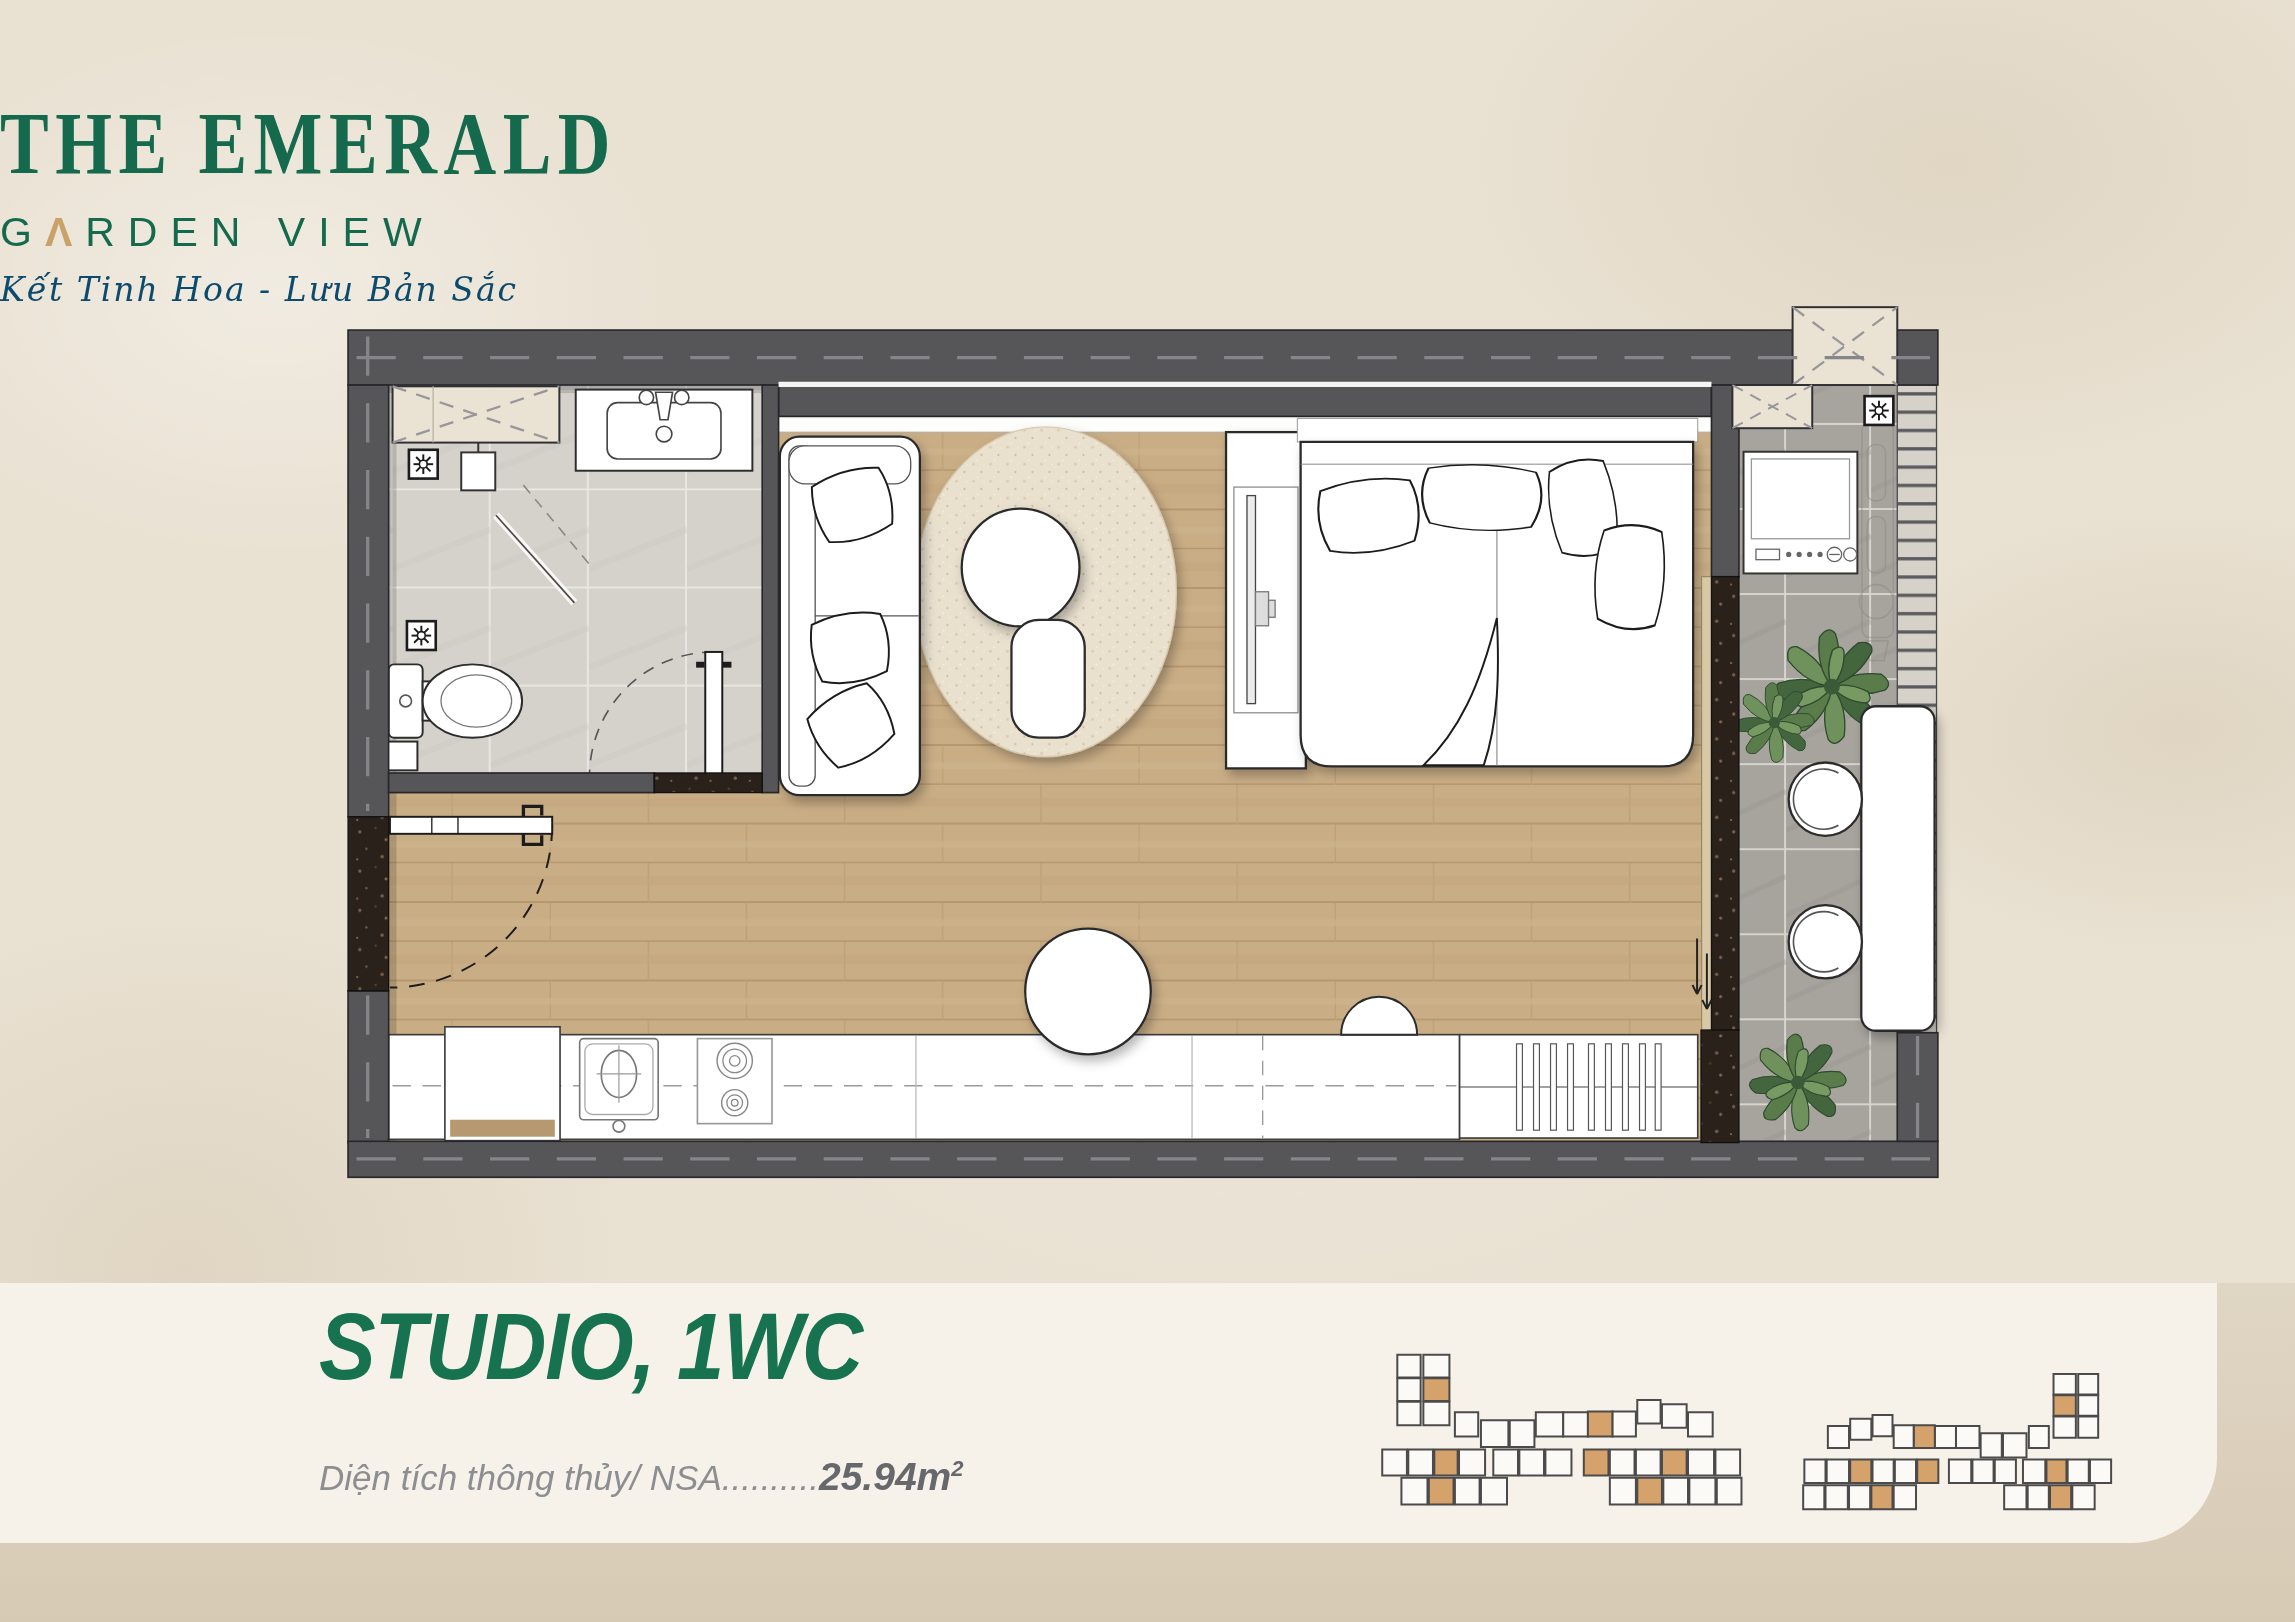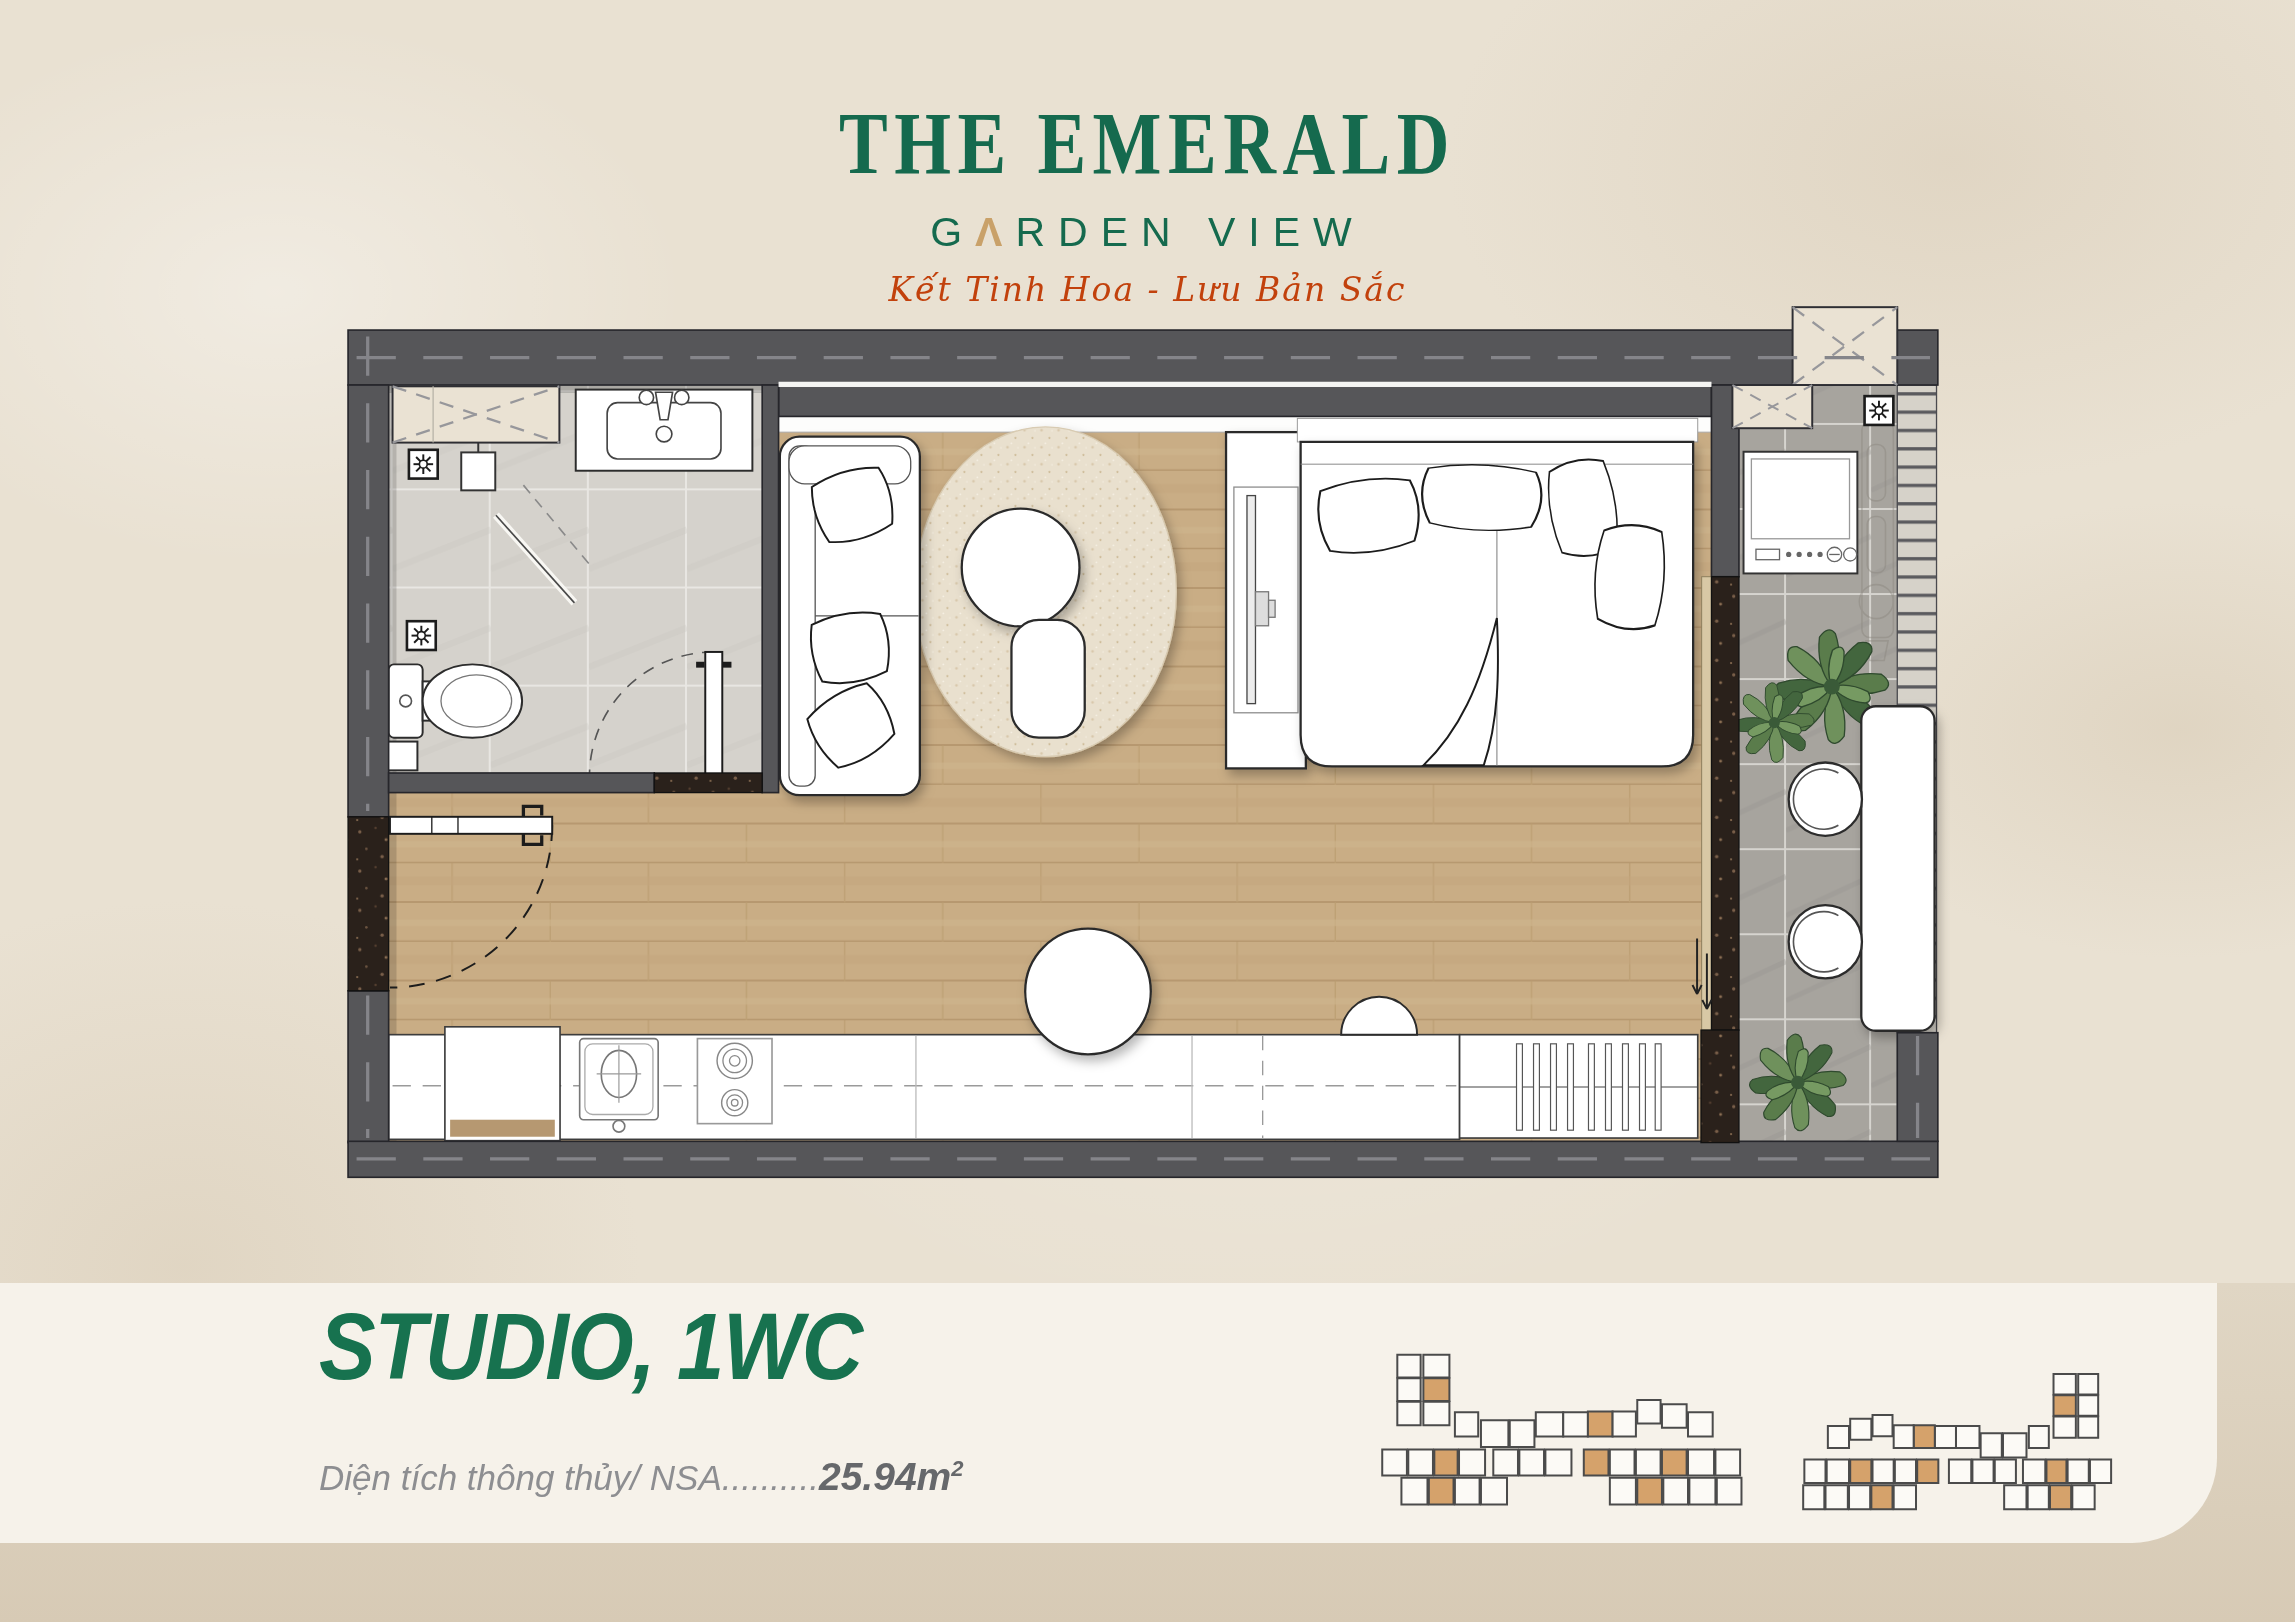--- a/index.html
+++ b/index.html
@@ -16,34 +16,34 @@
       radial-gradient(720px 458px at 85% 10%, rgba(214,200,178,.45), rgba(214,200,178,0) 70%),
       radial-gradient(654px 523px at 8% 78%, rgba(211,196,172,.40), rgba(211,196,172,0) 70%),
       radial-gradient(851px 589px at 55% 55%, rgba(255,255,255,.22), rgba(255,255,255,0) 75%),
       radial-gradient(523px 327px at 95% 45%, rgba(206,190,164,.35), rgba(206,190,164,0) 70%);
   }
   .band-wrap{position:absolute;left:0;top:1283px;width:2295px;height:340px;
     background:linear-gradient(#e0d6c4,#d7cab5);}
   .white-panel{position:absolute;left:0;top:0;width:2217px;height:260px;
     background:#f6f2ea;border-radius:0 0 85px 0;}
   
-  .logo{position:absolute;left:0;top:92px;width:2295px;text-align:center;}
+  .logo{position:absolute;left:0;top:92px;width:2295px;}
   .logo-title{
     font-family:"Liberation Serif",serif;font-weight:bold;font-size:73px;
     letter-spacing:6.5px;color:#156a4e;transform:scaleY(1.22);transform-origin:center top;
     margin:0;white-space:nowrap;
   }
   .logo-sub{
     margin-top:33px;font-size:41px;letter-spacing:13px;color:#156a4e;
     font-weight:500;white-space:nowrap;
   }
   .logo-sub .gold{color:#c9a169;font-weight:bold;}
   .logo-tagline{
     margin-top:14.4px;font-family:"DejaVu Serif",serif;font-style:italic;
-    font-size:33px;color:#c2410c;letter-spacing:2px;white-space:nowrap;
+    font-size:33px;color:#0c4a6e;letter-spacing:2px;white-space:nowrap;
   }
   
   .unit-block{position:absolute;left:319px;top:1292px;font-style:italic;}
   .unit-title{
     margin:0;font-size:85px;font-weight:bold;color:#17724f;letter-spacing:-1.3px;
     transform:scaleY(1.12);transform-origin:left top;white-space:nowrap;
   }
   .area-rows{margin-top:47px;}
   .area-row{font-size:35px;color:#8d8e91;line-height:64px;white-space:nowrap;}
   .area-row .val{font-weight:bold;color:#66686b;font-size:39px;}

